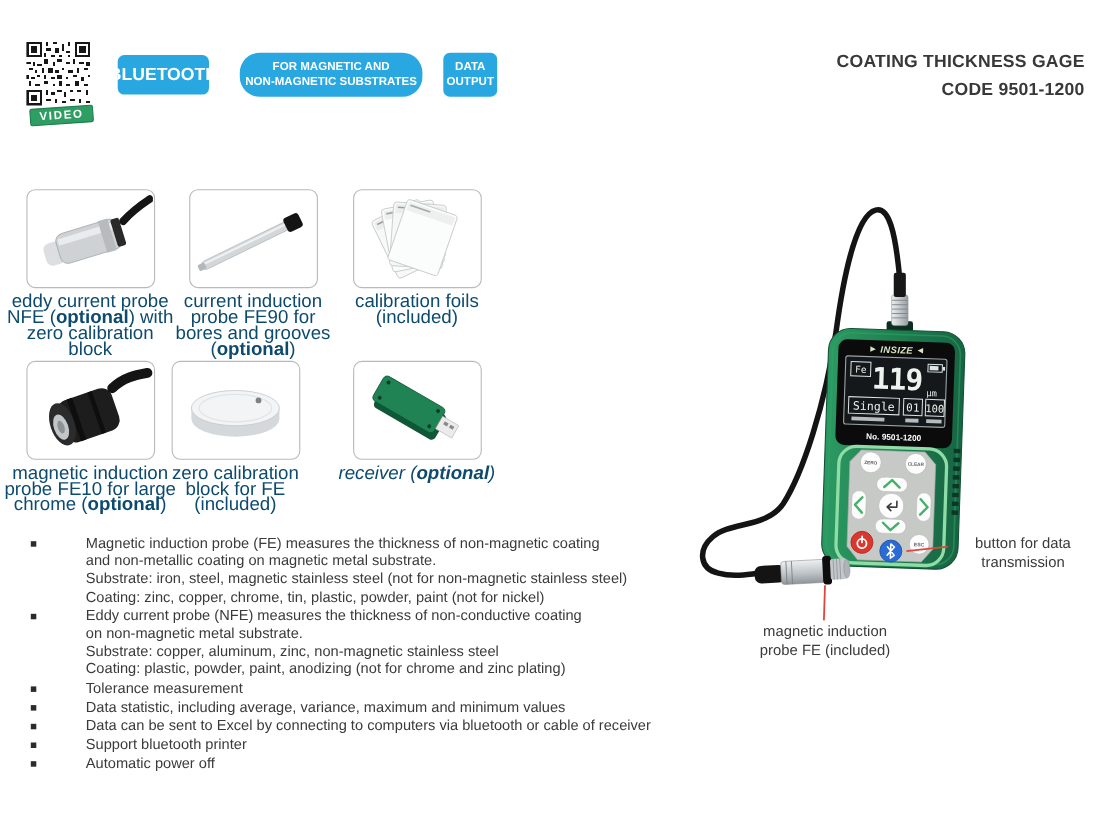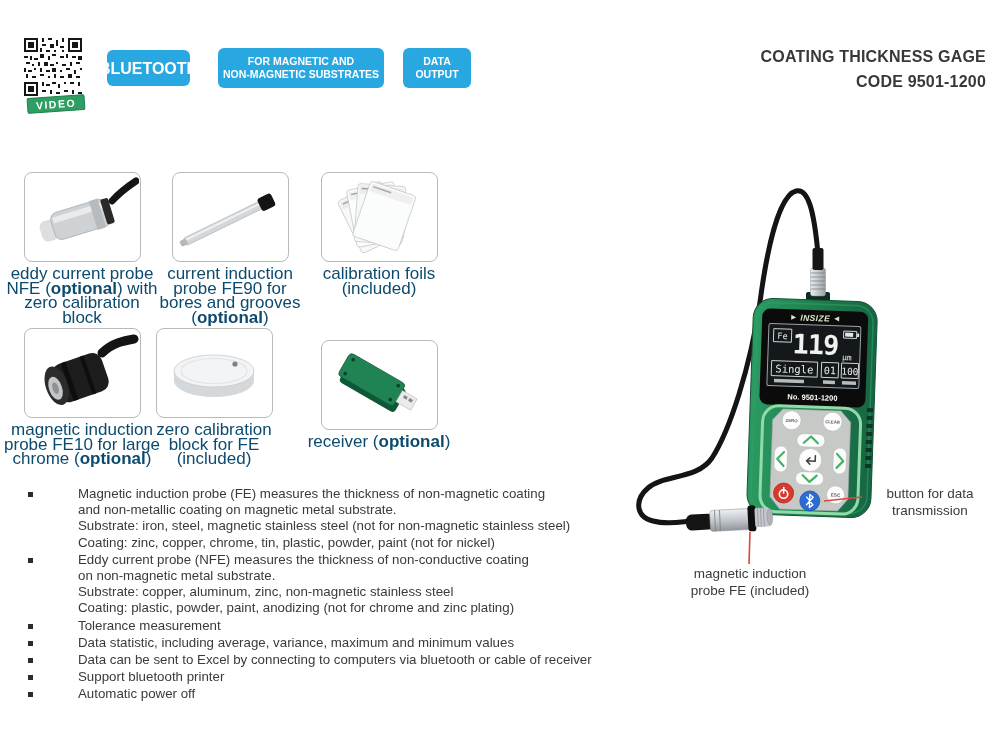--- a/index.html
+++ b/index.html
@@ -8,33 +8,33 @@
 
   
   .qr-block{position:absolute;left:24px;top:38px;width:64px;}
   .video-banner{display:block;width:56px;margin:-4px auto 0;background:#2e9e62;border:1px solid #1d7f4e;
       color:#fff;font-weight:bold;font-size:10.5px;letter-spacing:1.5px;text-align:center;
       padding:1px 0;border-radius:2px;transform:rotate(-4deg);}
   .badge{position:absolute;background:#29a7e1;color:#fff;font-weight:bold;border-radius:6px;
       display:flex;align-items:center;justify-content:center;text-align:center;
       white-space:pre-line;line-height:13px;}
   .badge-bt{left:107px;top:50px;width:83px;height:36px;font-size:16px;}
-  .badge-sub{left:218px;top:48px;width:166px;height:40px;font-size:10.5px;}
-  .badge-data{left:403px;top:48px;width:68px;height:40px;font-size:10.5px;}
+  .badge-sub{left:218px;top:48px;width:166px;height:40px;font-size:10.5px;border-radius:18px;}
+  .badge-data{left:403px;top:48px;width:49px;height:40px;font-size:10.5px;}
   .title-block{position:absolute;right:14px;top:44px;text-align:right;color:#383838;}
   .title-line{font-size:16px;font-weight:bold;line-height:25px;letter-spacing:.2px;}
 
   
   .card{position:absolute;width:156px;text-align:center;}
   .card .img-box{width:115px;height:88px;margin:0 auto;background:#fff;border:1px solid #b9b9b9;
       border-radius:8px;display:flex;align-items:center;justify-content:center;overflow:hidden;}
   .card .caption{margin-top:5px;font-size:17px;line-height:14.5px;color:#0c4a6e;}
   .card .caption b{font-weight:bold;}
   .c1{left:4px;top:172px;} .c2{left:152px;top:172px;} .c3{left:301px;top:172px;}
-  .c4{left:4px;top:328px;} .c5{left:136px;top:328px;} .c6{left:301px;top:340px;}
+  .c4{left:4px;top:328px;} .c5{left:136px;top:328px;} .c6{left:301px;top:328px;font-style:italic;}
 
   
   .features{position:absolute;left:28px;top:486px;width:650px;}
   .feature{display:flex;align-items:flex-start;margin:0 0 1px 0;}
   .fbul{flex:0 0 auto;width:5px;height:5px;background:#2b2b2b;margin:6px 9px 0 0;}
   .ftext{font-size:13.3px;line-height:16.2px;white-space:pre-line;color:#3a3a3a;margin-left:36px;}
 
   
   .device-area{position:absolute;left:600px;top:160px;width:400px;height:460px;}
   .device-area svg{position:absolute;left:0;top:0;}

